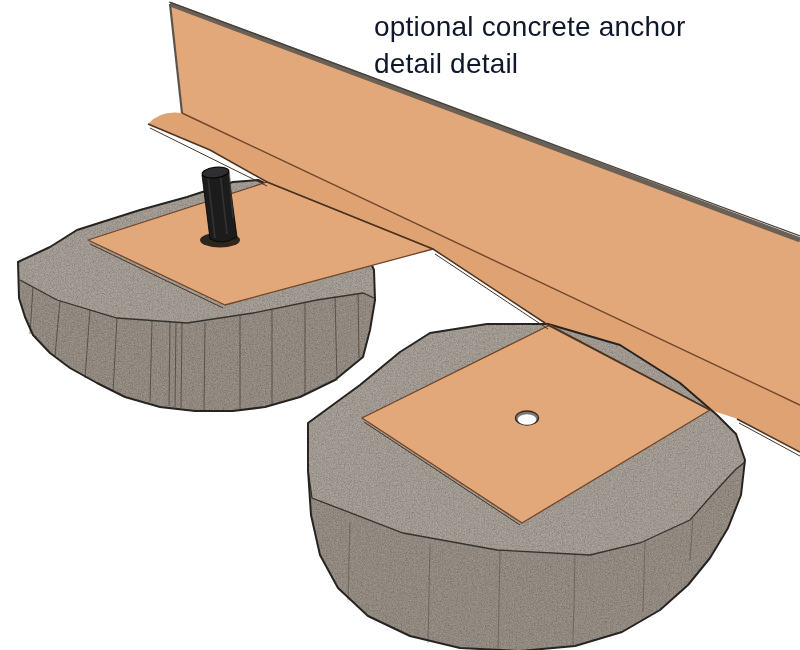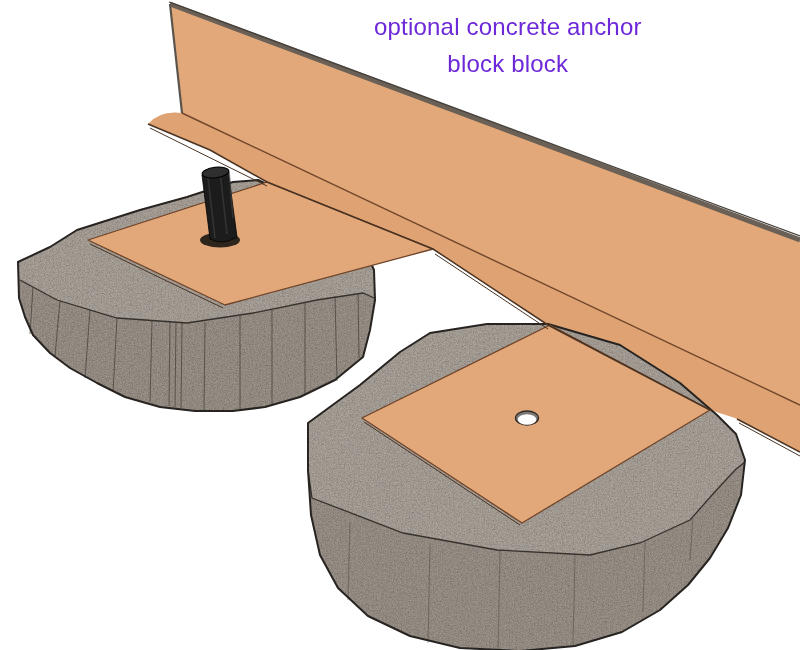--- a/index.html
+++ b/index.html
@@ -4,22 +4,22 @@
 <style>
   html,body{margin:0;padding:0;}
   body{
     width:800px;height:650px;position:relative;overflow:hidden;
     background:#ffffff;
     font-family:"Liberation Sans", sans-serif;
   }
   #scene{position:absolute;left:0;top:0;}
   .note{
     position:absolute;left:374px;top:8px;
-    font-size:24px;line-height:37px;color:#6d28d9;
-    letter-spacing:0.2px;white-space:nowrap;text-align:center;
+    font-size:28px;line-height:37px;color:#0f172a;
+    letter-spacing:0.2px;white-space:nowrap;
   }
 </style>
 </head>
 <body>
 
 <svg id="scene" width="800" height="650" viewBox="0 0 800 650">
   <defs>
     <filter id="concrete" x="-5%" y="-5%" width="110%" height="110%">
       <feTurbulence type="fractalNoise" baseFrequency="0.75" numOctaves="3" seed="11" result="n"></feTurbulence>
       <feColorMatrix in="n" type="saturate" values="0.15" result="g"></feColorMatrix>
@@ -85,14 +85,14 @@
   </g>
 
   <g>
     <ellipse cx="527" cy="418" rx="11.5" ry="7" stroke="#2f2b27" stroke-width="1.3" fill="#7d7873"></ellipse>
     <ellipse cx="527" cy="419.5" rx="9.3" ry="5.2" fill="#fdfdfd"></ellipse>
   </g>
 </svg>
 
 <div class="note">
   <div>optional concrete anchor</div>
-  <div>block block</div>
+  <div>detail detail</div>
 </div>
 
 </body></html>

